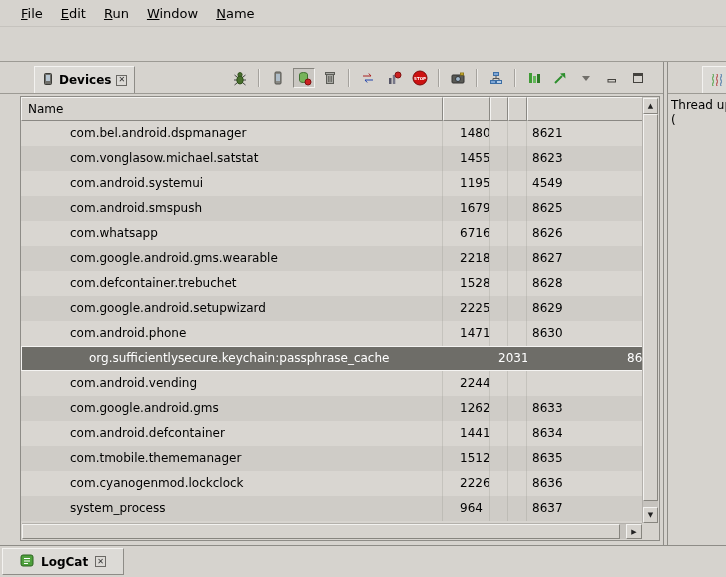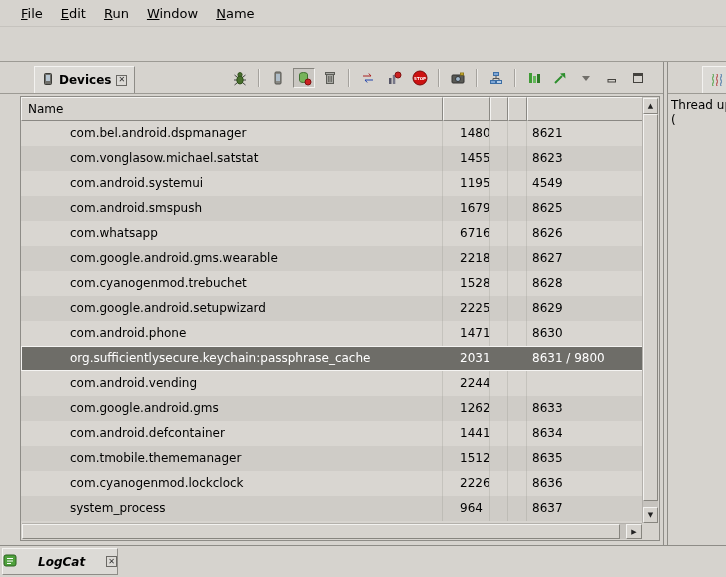--- a/index.html
+++ b/index.html
@@ -50,21 +50,21 @@
   .row { display:flex; height:25px; }
   .row:nth-child(odd) { background:#d9d6d1; }
   .row:nth-child(even) { background:#cfccc7; }
   .cell { overflow:hidden; white-space:nowrap; line-height:25px; }
   .cell-name { width:422px; padding-left:49px; border-right:1px solid rgba(140,138,132,.25); }
   .cell-pid  { width:47px;  padding-left:17px; border-right:1px solid rgba(140,138,132,.25); }
   .cell-c1   { width:18px;  border-right:1px solid rgba(140,138,132,.25); }
   .cell-c2   { width:19px;  border-right:1px solid rgba(140,138,132,.25); }
   .cell-port { flex:1; padding-left:5px; }
   .row.selected { background:#6e6d68; color:#fff; box-shadow:inset 0 0 0 1px #f5f4f2; }
-  .row.selected .cell { border-color:transparent; }
+  .row.selected .cell { border-color:transparent;margin-left:19px; }
   
   .vscroll { position:absolute; top:1px; right:1px; width:16px; bottom:17px;
              background:#c6c3be; border-left:1px solid #b3b0ab; }
   .sb-btn { position:absolute; left:0; width:15px; height:16px; background:#d6d3ce;
             border:1px solid; border-color:#f3f2f0 #87857f #87857f #f3f2f0;
             display:flex; align-items:center; justify-content:center;
             font-size:7px; color:#222; line-height:1; }
   .sb-up { top:0; } .sb-up::before{ content:"\25B2"; }
   .sb-down { bottom:0; } .sb-down::before{ content:"\25BC"; }
   .v-thumb { position:absolute; left:0; top:16px; bottom:22px; width:15px; background:#d6d3ce;
@@ -76,24 +76,24 @@
   .sb-right { position:absolute; right:0; top:0; width:16px; height:15px; background:#d6d3ce;
               border:1px solid; border-color:#f3f2f0 #87857f #87857f #f3f2f0;
               display:flex; align-items:center; justify-content:center; font-size:7px; color:#222; }
   .sb-right::before{ content:"\25B6"; }
   .sb-corner { position:absolute; right:1px; bottom:1px; width:16px; height:16px; background:#d6d3ce; }
   
   .threads-content { padding:4px 0 0 3px; line-height:15px; white-space:nowrap; }
   
   .bottom-bar { height:32px; border-top:1px solid #8e8c87; background:#d6d3ce;
                 display:flex; align-items:flex-start; padding-top:2px; }
-  .bottom-tab { display:flex; align-items:center; gap:21px; height:27px; margin-left:2px;
-                padding:0 0; background:#dcdad6; font-weight:bold; font-size:12px;
+  .bottom-tab { display:flex; align-items:center; gap:7px; height:27px; margin-left:2px;
+                padding:0 17px; background:#dcdad6; font-weight:bold; font-size:12px;
                 border:1px solid #8e8c87;
-                border-top-color:#f3f2f0; border-left-color:#f3f2f0;font-style:italic; }
+                border-top-color:#f3f2f0; border-left-color:#f3f2f0; }
 </style>
 </head>
 <body>
 
 <div class="menubar">
   <span class="menu-item">File</span>
   <span class="menu-item">Edit</span>
   <span class="menu-item">Run</span>
   <span class="menu-item">Window</span>
   <span class="menu-item">Name</span>
@@ -263,21 +263,21 @@
     <div class="cell cell-port">8626</div>
   </div>
           <div class="row">
     <div class="cell cell-name">com.google.android.gms.wearable</div>
     <div class="cell cell-pid">22185</div>
     <div class="cell cell-c1"></div>
     <div class="cell cell-c2"></div>
     <div class="cell cell-port">8627</div>
   </div>
           <div class="row">
-    <div class="cell cell-name">com.cyanogenmod.trebuchet</div>
+    <div class="cell cell-name">com.defcontainer.trebuchet</div>
     <div class="cell cell-pid">1528</div>
     <div class="cell cell-c1"></div>
     <div class="cell cell-c2"></div>
     <div class="cell cell-port">8628</div>
   </div>
           <div class="row">
     <div class="cell cell-name">com.google.android.setupwizard</div>
     <div class="cell cell-pid">22250</div>
     <div class="cell cell-c1"></div>
     <div class="cell cell-c2"></div>

